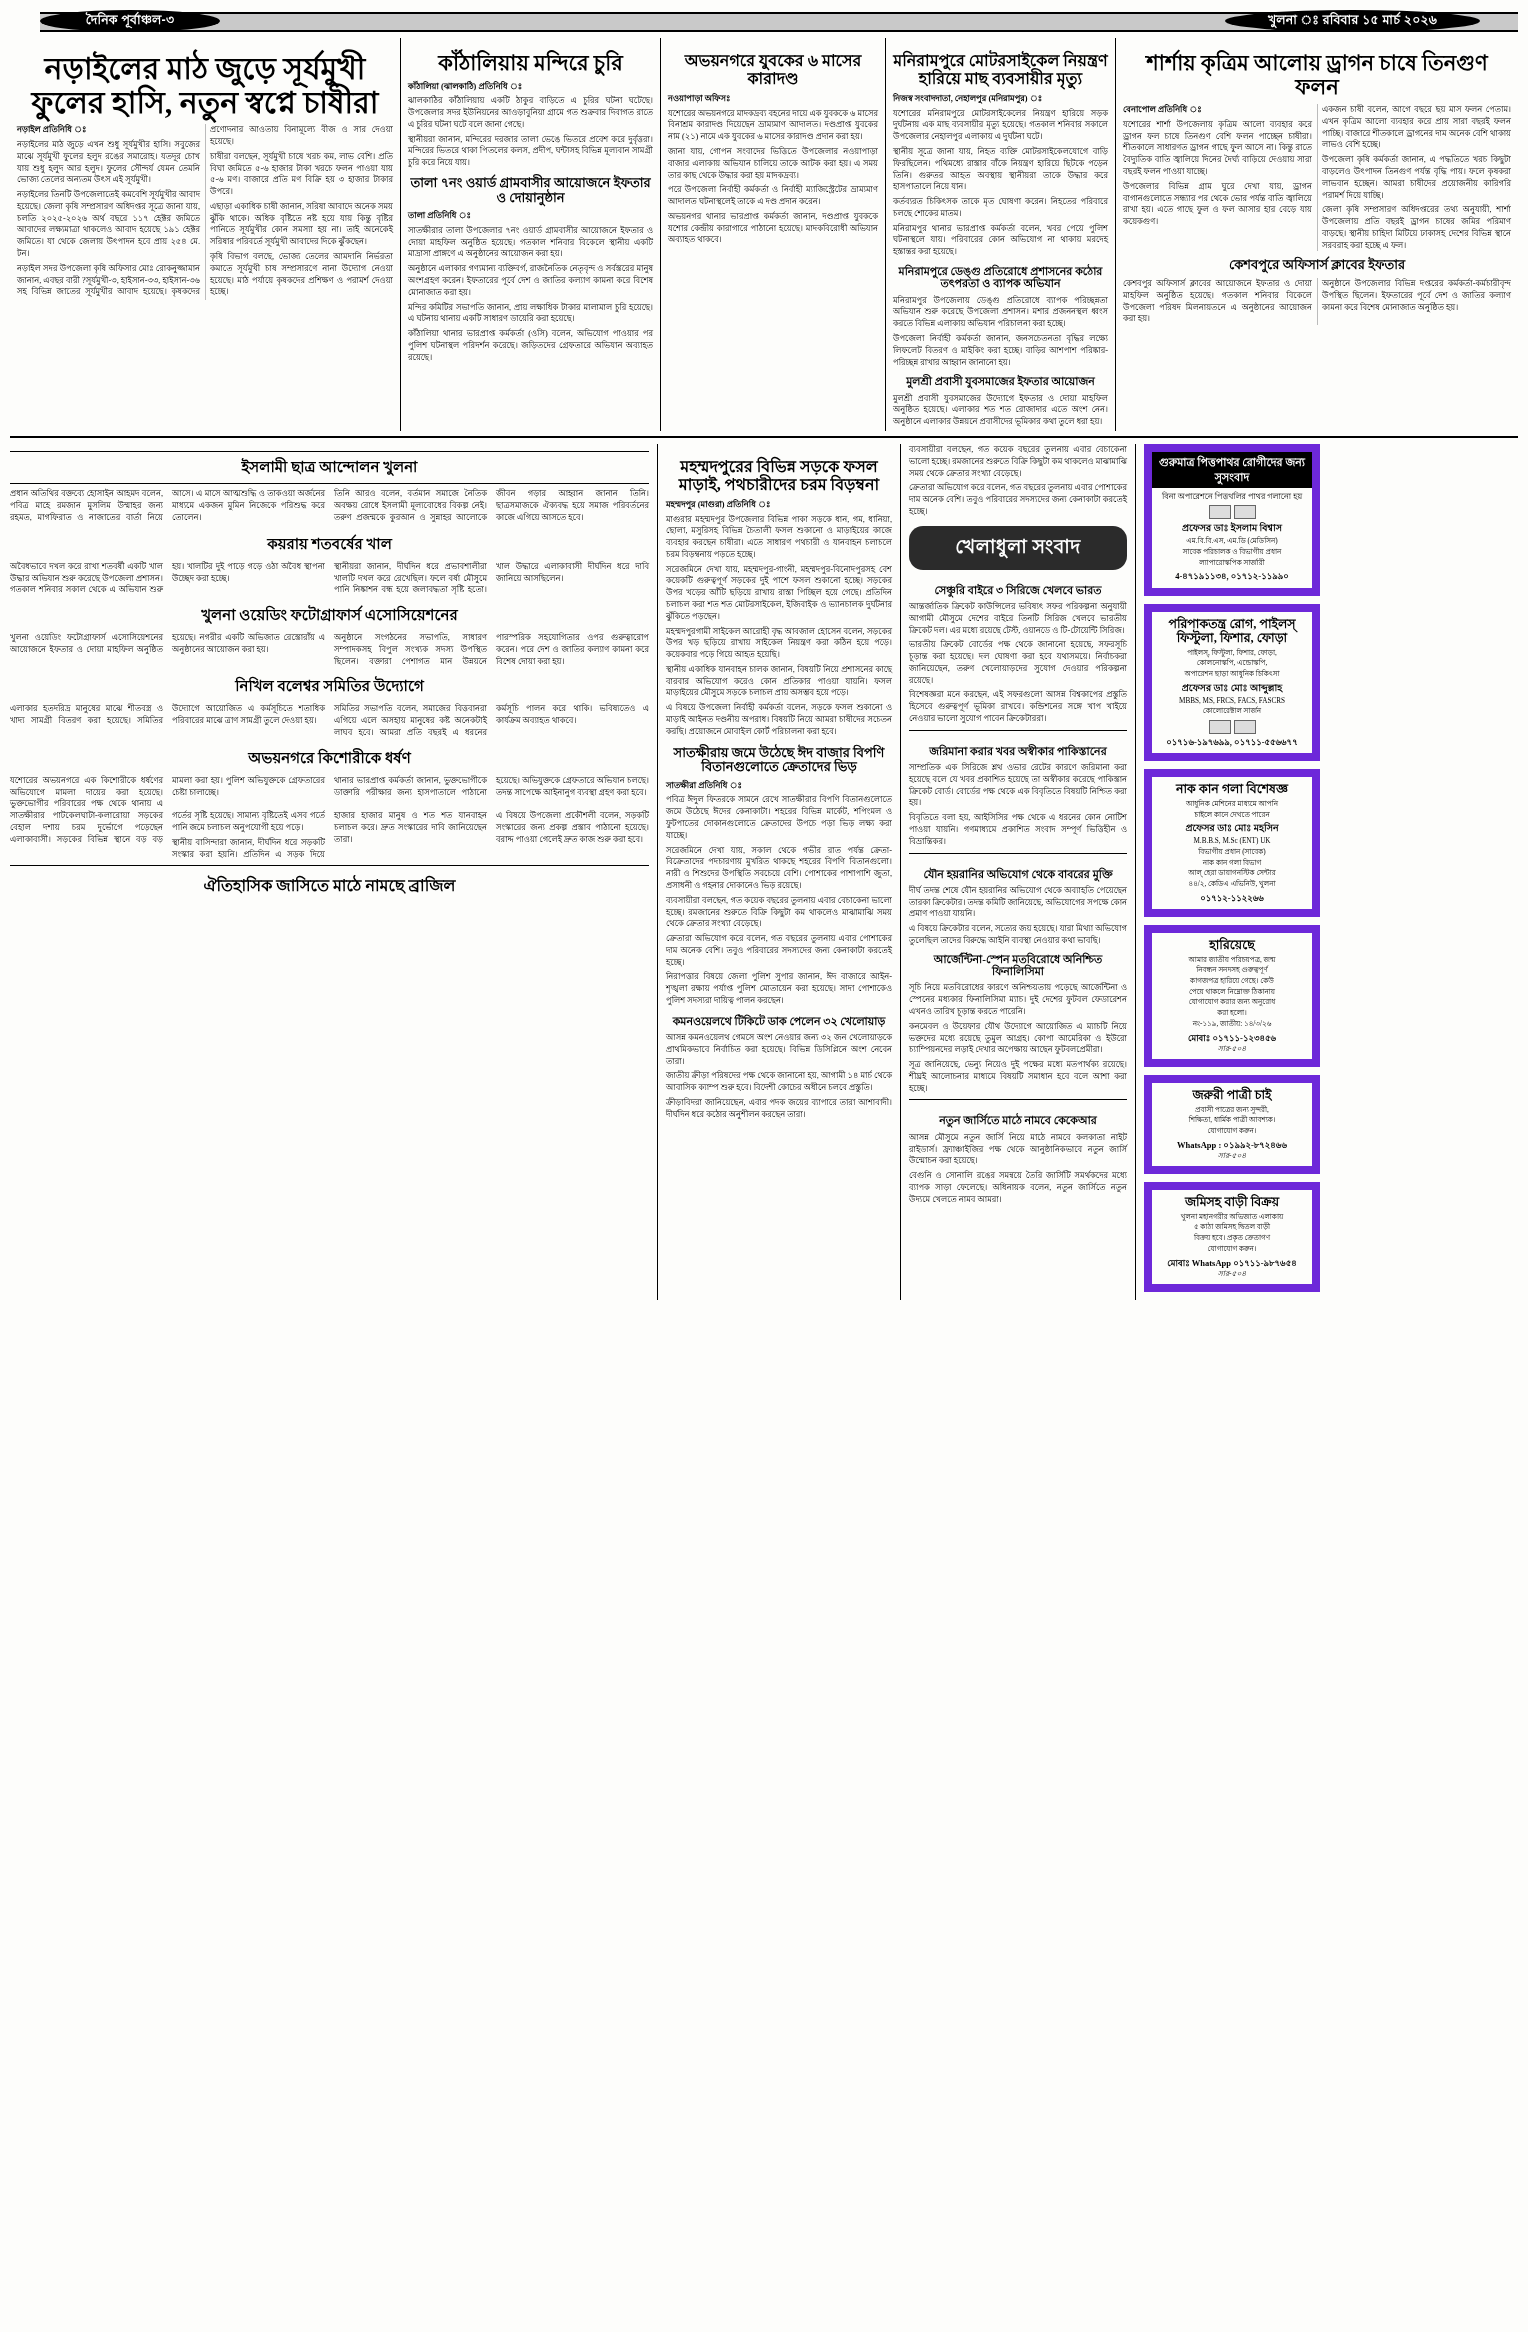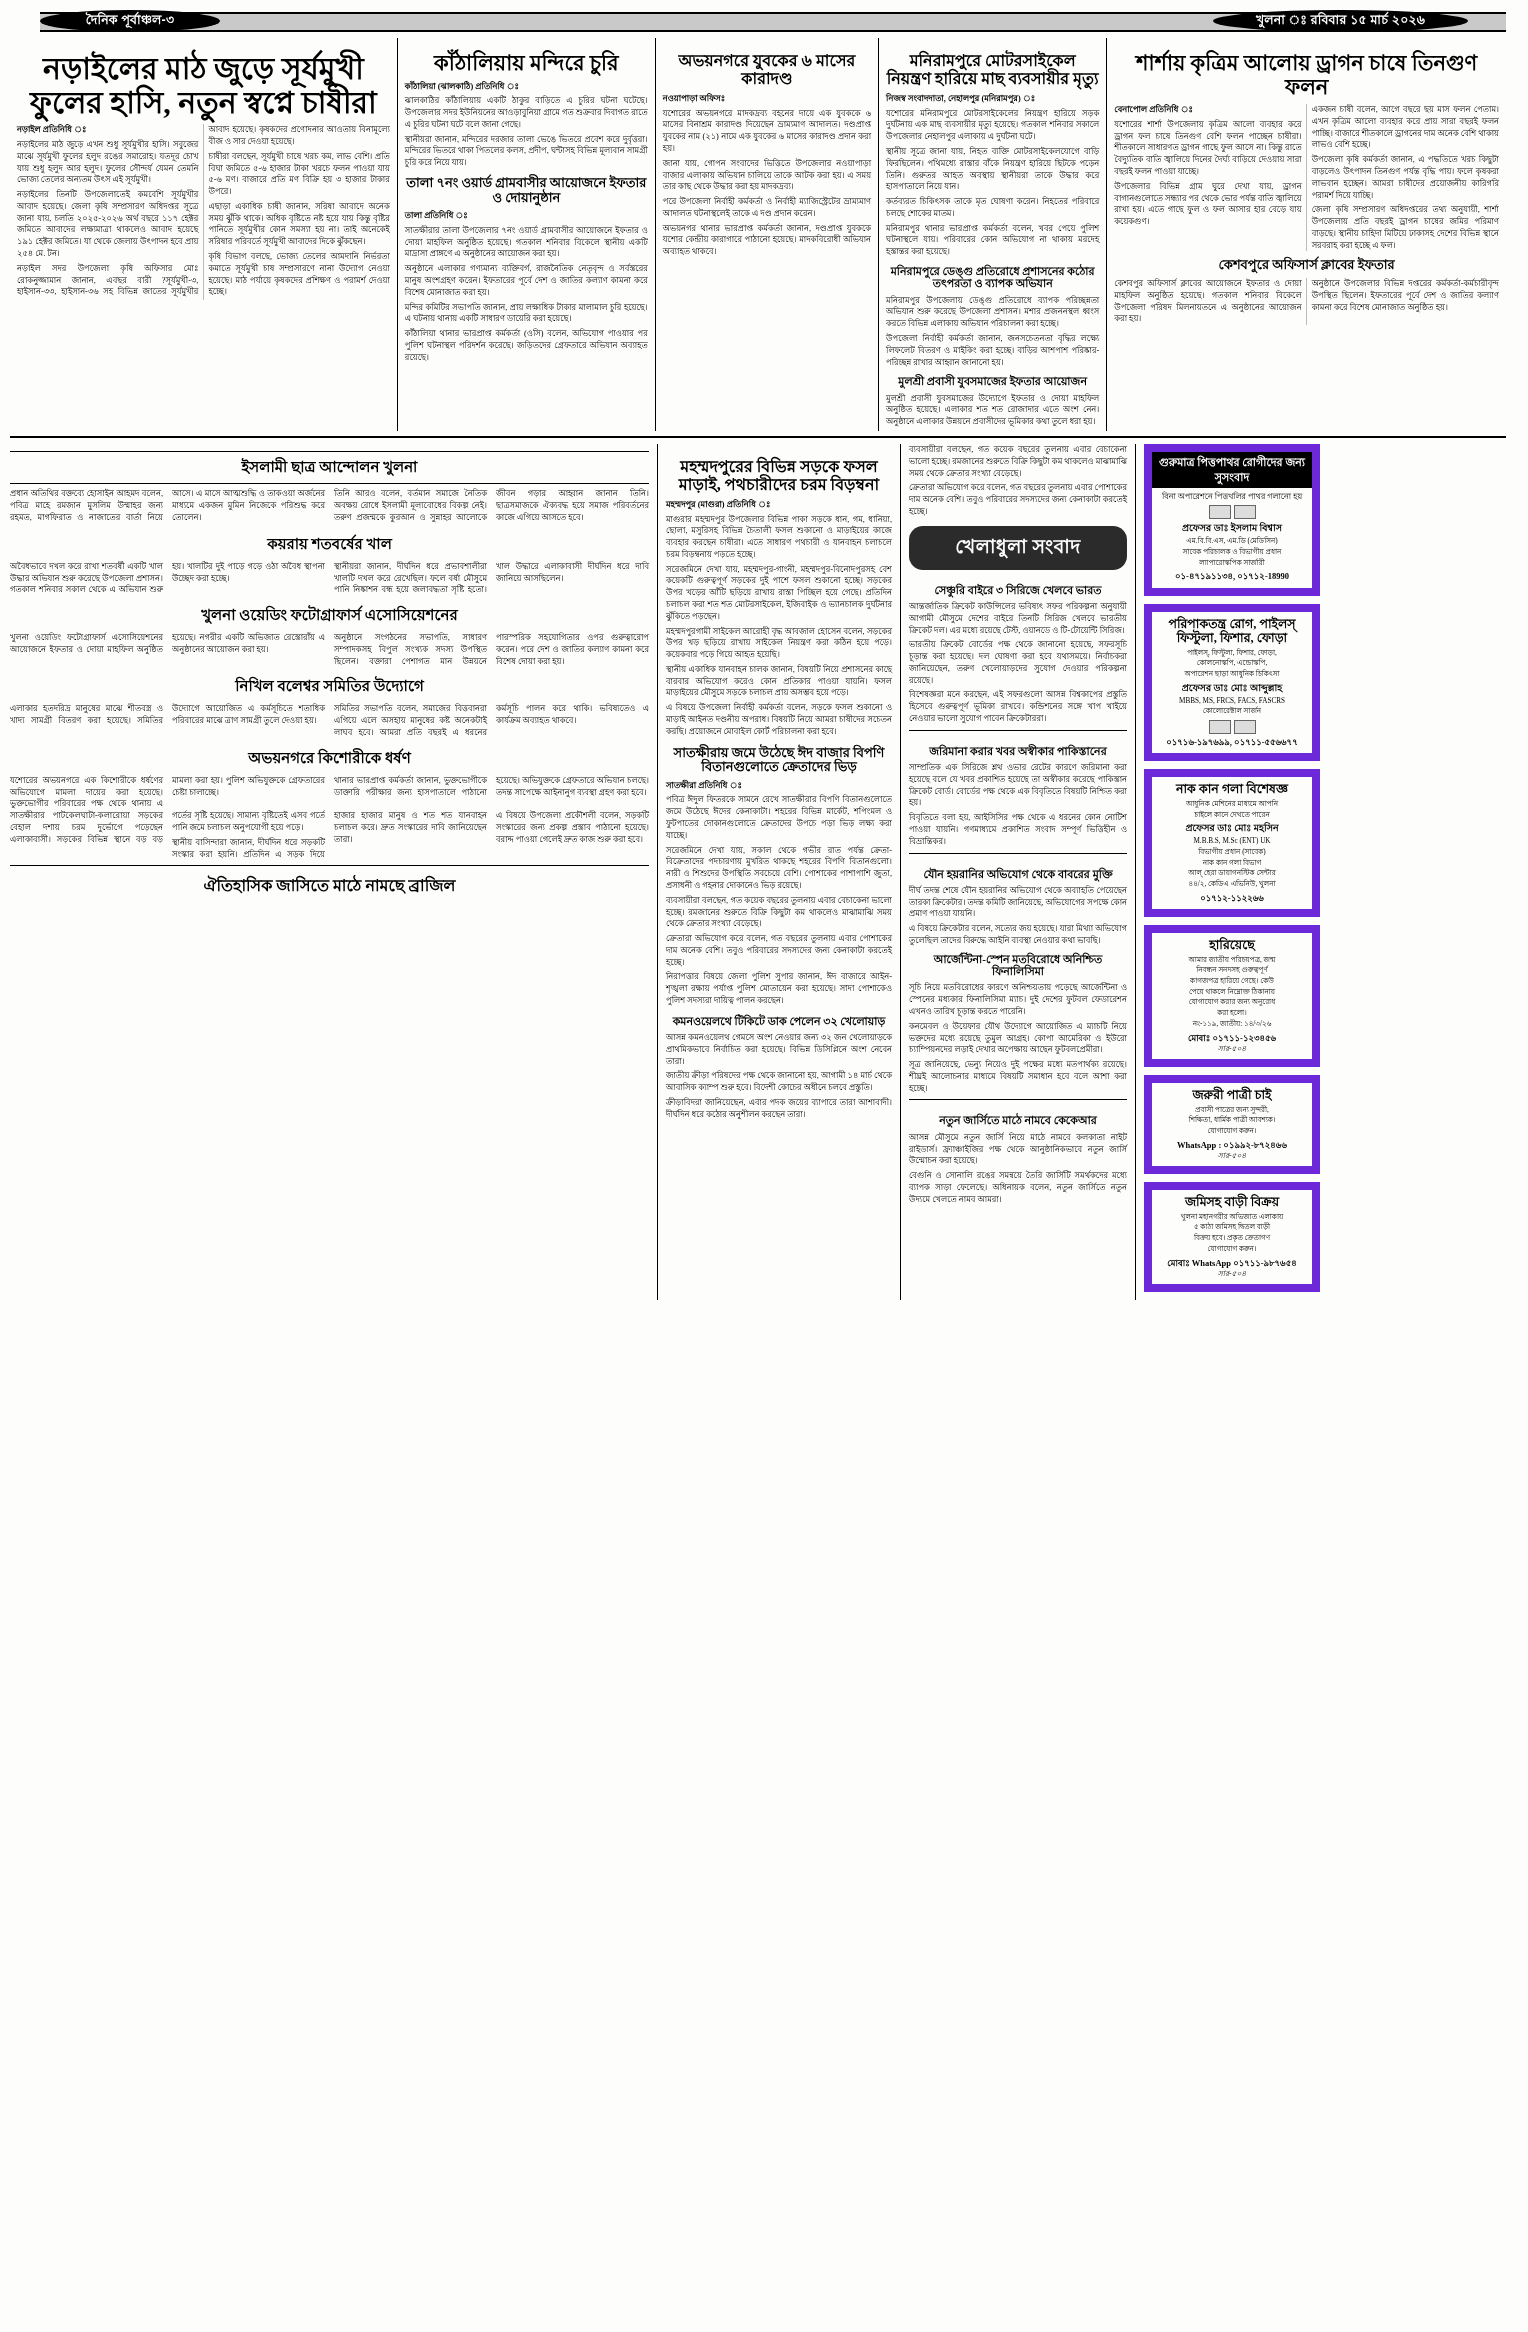--- a/index.html
+++ b/index.html
@@ -5,21 +5,21 @@
   * { box-sizing: border-box; }
   html, body { margin:0; padding:0; }
   body {
     width: 1528px; height: 2332px;
     background: #fdfdfb;
     font-family: "Liberation Serif", "DejaVu Serif", serif;
     color: #000;
     position: relative;
     overflow: hidden;
   }
-  .page { width:1528px; height:2332px; padding: 8px 22px 6px 10px; position:relative; }
+  .page { width:1528px; height:2332px; padding: 8px 10px 6px 10px; position:relative; }
 
   
   .masthead { position:relative; height:26px; margin-bottom:4px; }
   .masthead .bar {
     position:absolute; left:30px; right:0; top:4px; height:20px;
     background:#c9c9c9; border-top:2px solid #000; border-bottom:2px solid #000;
   }
   .masthead .pill {
     position:absolute; top:2px; height:22px; background:#000; color:#fff;
     border-radius:50%/50%; display:flex; align-items:center; justify-content:center;
@@ -311,21 +311,21 @@
         <div class="ad-banner">গুরুমাত্র পিত্তপাথর রোগীদের জন্য সুসংবাদ</div>
         <div class="ad-line">বিনা অপারেশনে পিত্তথলির পাথর গলানো হয়</div>
         <div class="logo-row">
           <span class="logo-chip"></span>
           <span class="logo-chip"></span>
         </div>
         <div class="ad-sub">প্রফেসর ডাঃ ইসলাম বিশ্বাস</div>
         <div class="ad-line tiny">এম.বি.বি.এস, এম.ডি (মেডিসিন)</div>
         <div class="ad-line tiny">সাবেক পরিচালক ও বিভাগীয় প্রধান</div>
         <div class="ad-line tiny">ল্যাপারোস্কপিক সার্জারী</div>
-        <div class="ad-phone">০১-৪৭১৯১১৩৪, ০১৭১২-18990</div>
+        <div class="ad-phone">4-৪৭১৯১১৩৪, ০১৭১২-১১৯৯০</div>
       </div>
 
       <div class="ad">
         <div class="ad-title">পরিপাকতন্ত্র রোগ, পাইলস্ ফিস্টুলা, ফিশার, ফোড়া</div>
         <div class="ad-line tiny">পাইলস্, ফিস্টুলা, ফিশার, ফোড়া,</div>
         <div class="ad-line tiny">কোলনোস্কপি, এন্ডোস্কপি,</div>
         <div class="ad-line tiny">অপারেশন ছাড়া আধুনিক চিকিৎসা</div>
         <div class="ad-sub">প্রফেসর ডাঃ মোঃ আব্দুল্লাহ</div>
         <div class="ad-line tiny">MBBS, MS, FRCS, FACS, FASCRS</div>
         <div class="ad-line tiny">কোলোরেক্টাল সার্জন</div>

